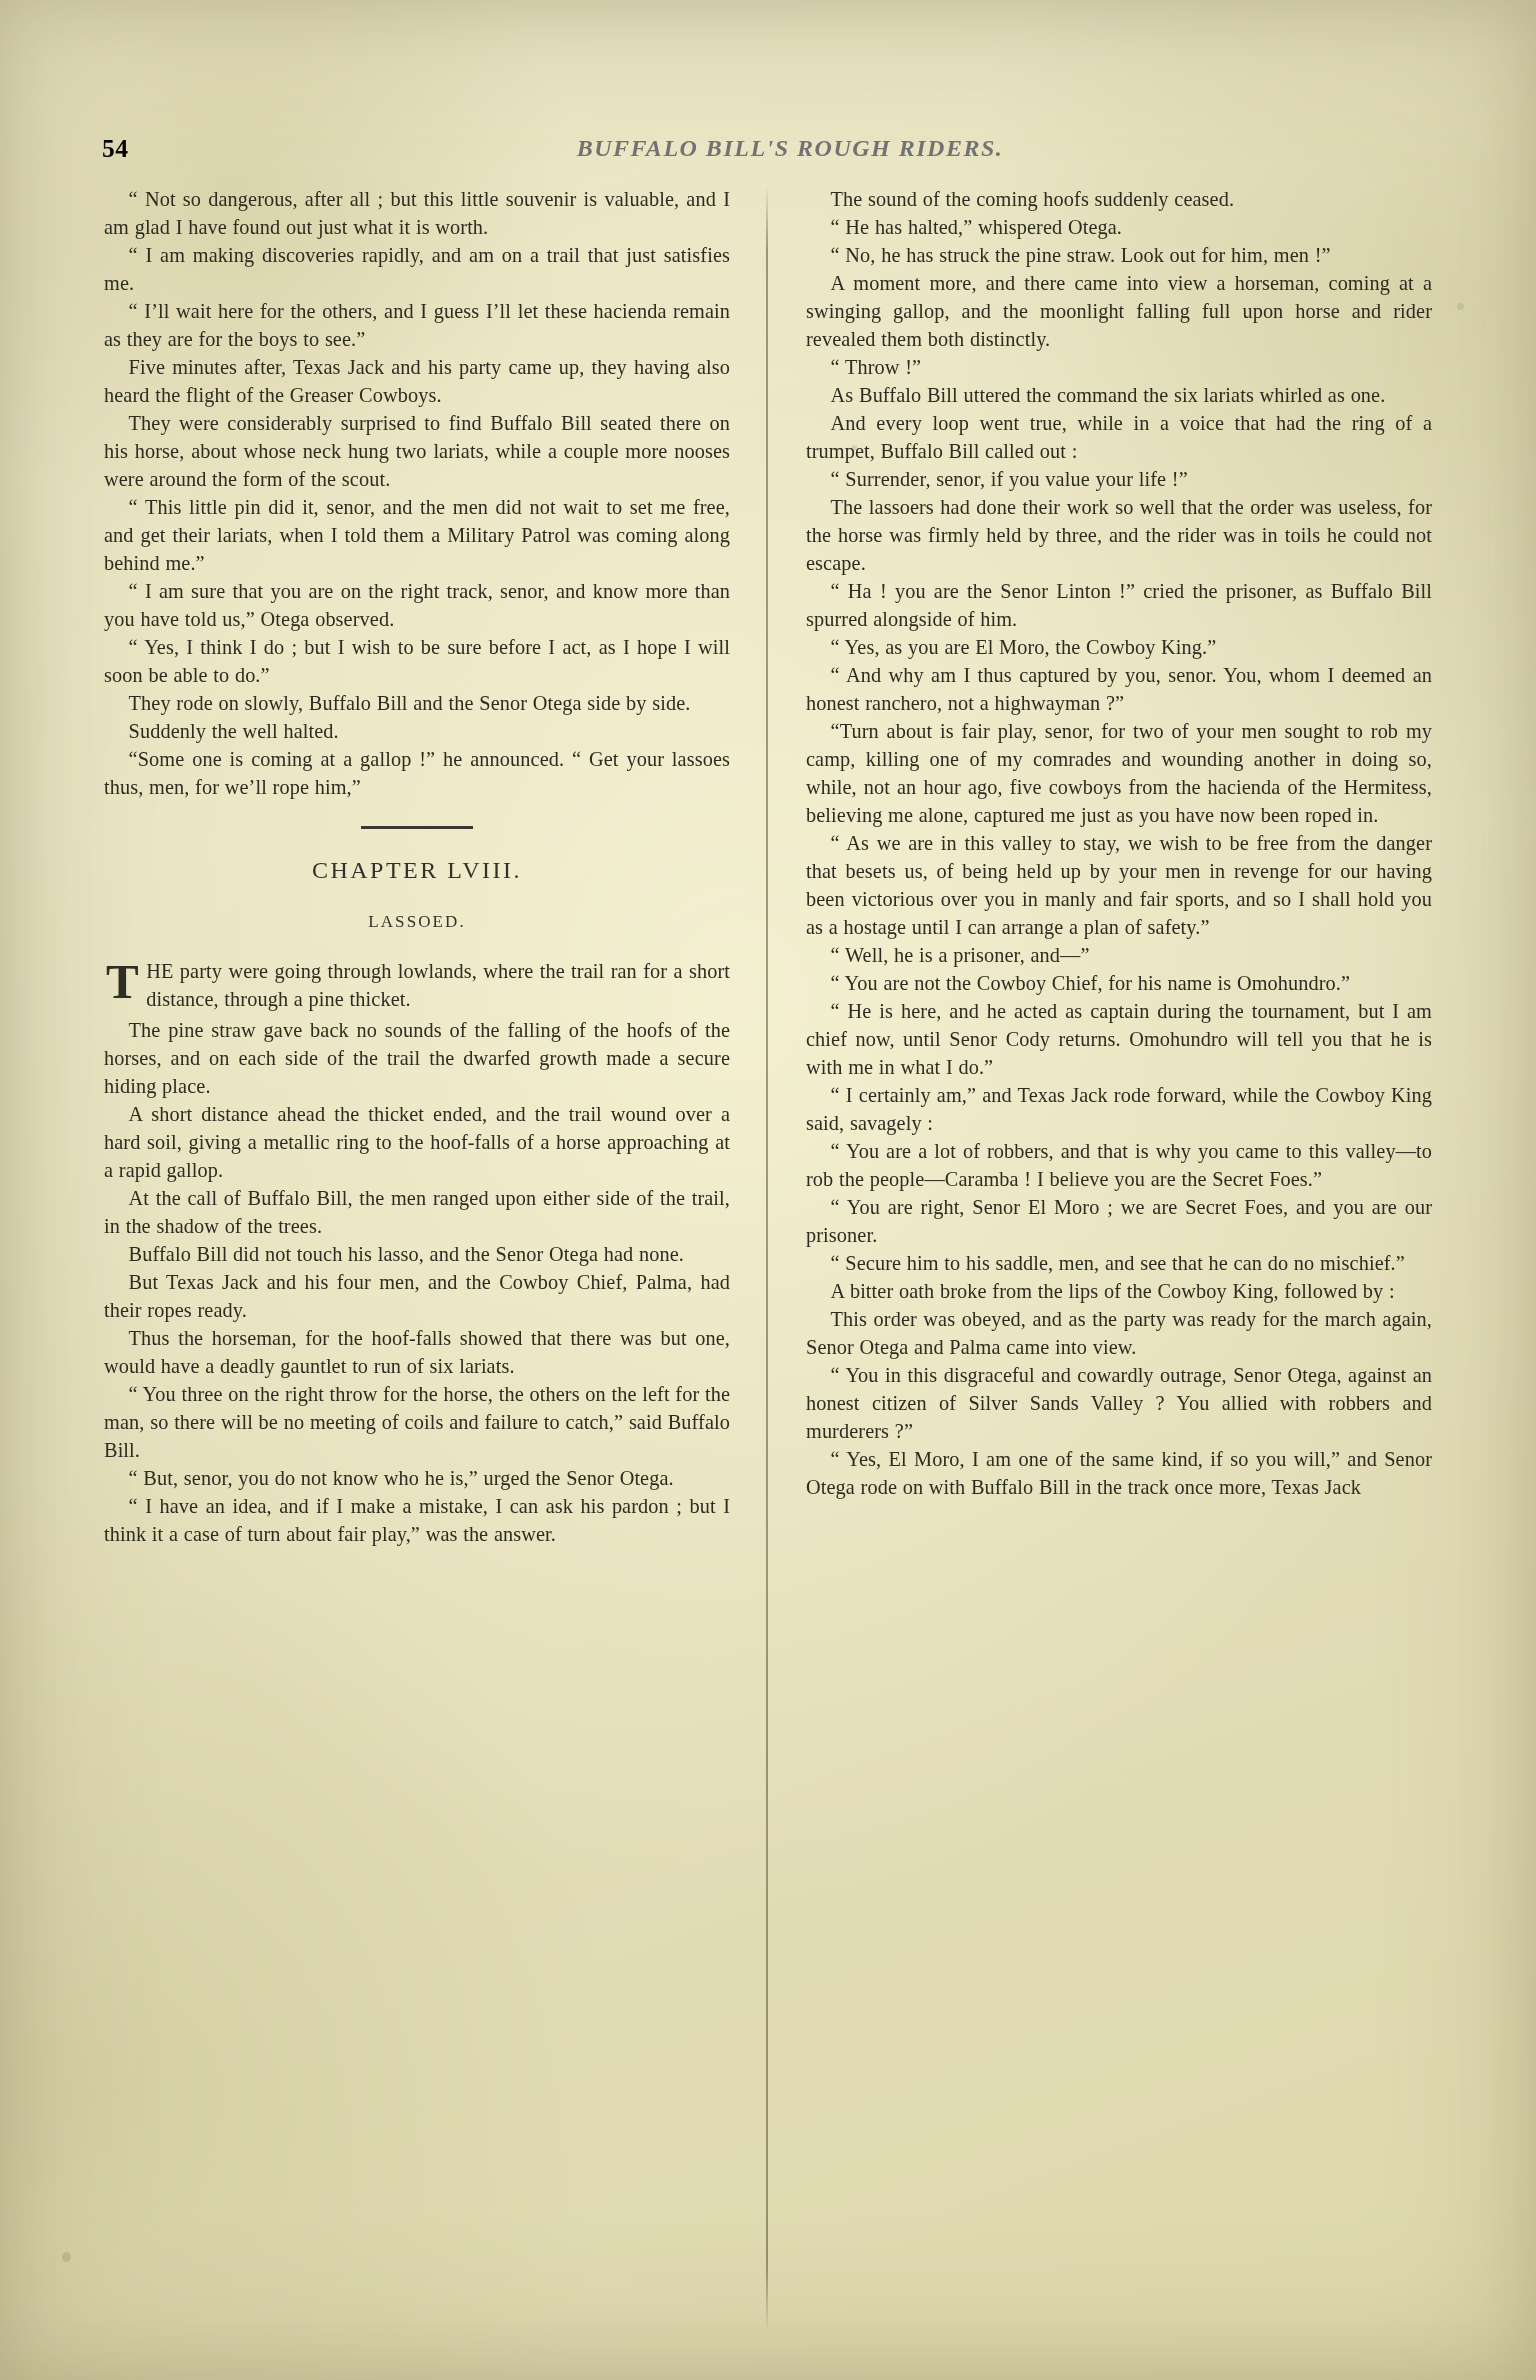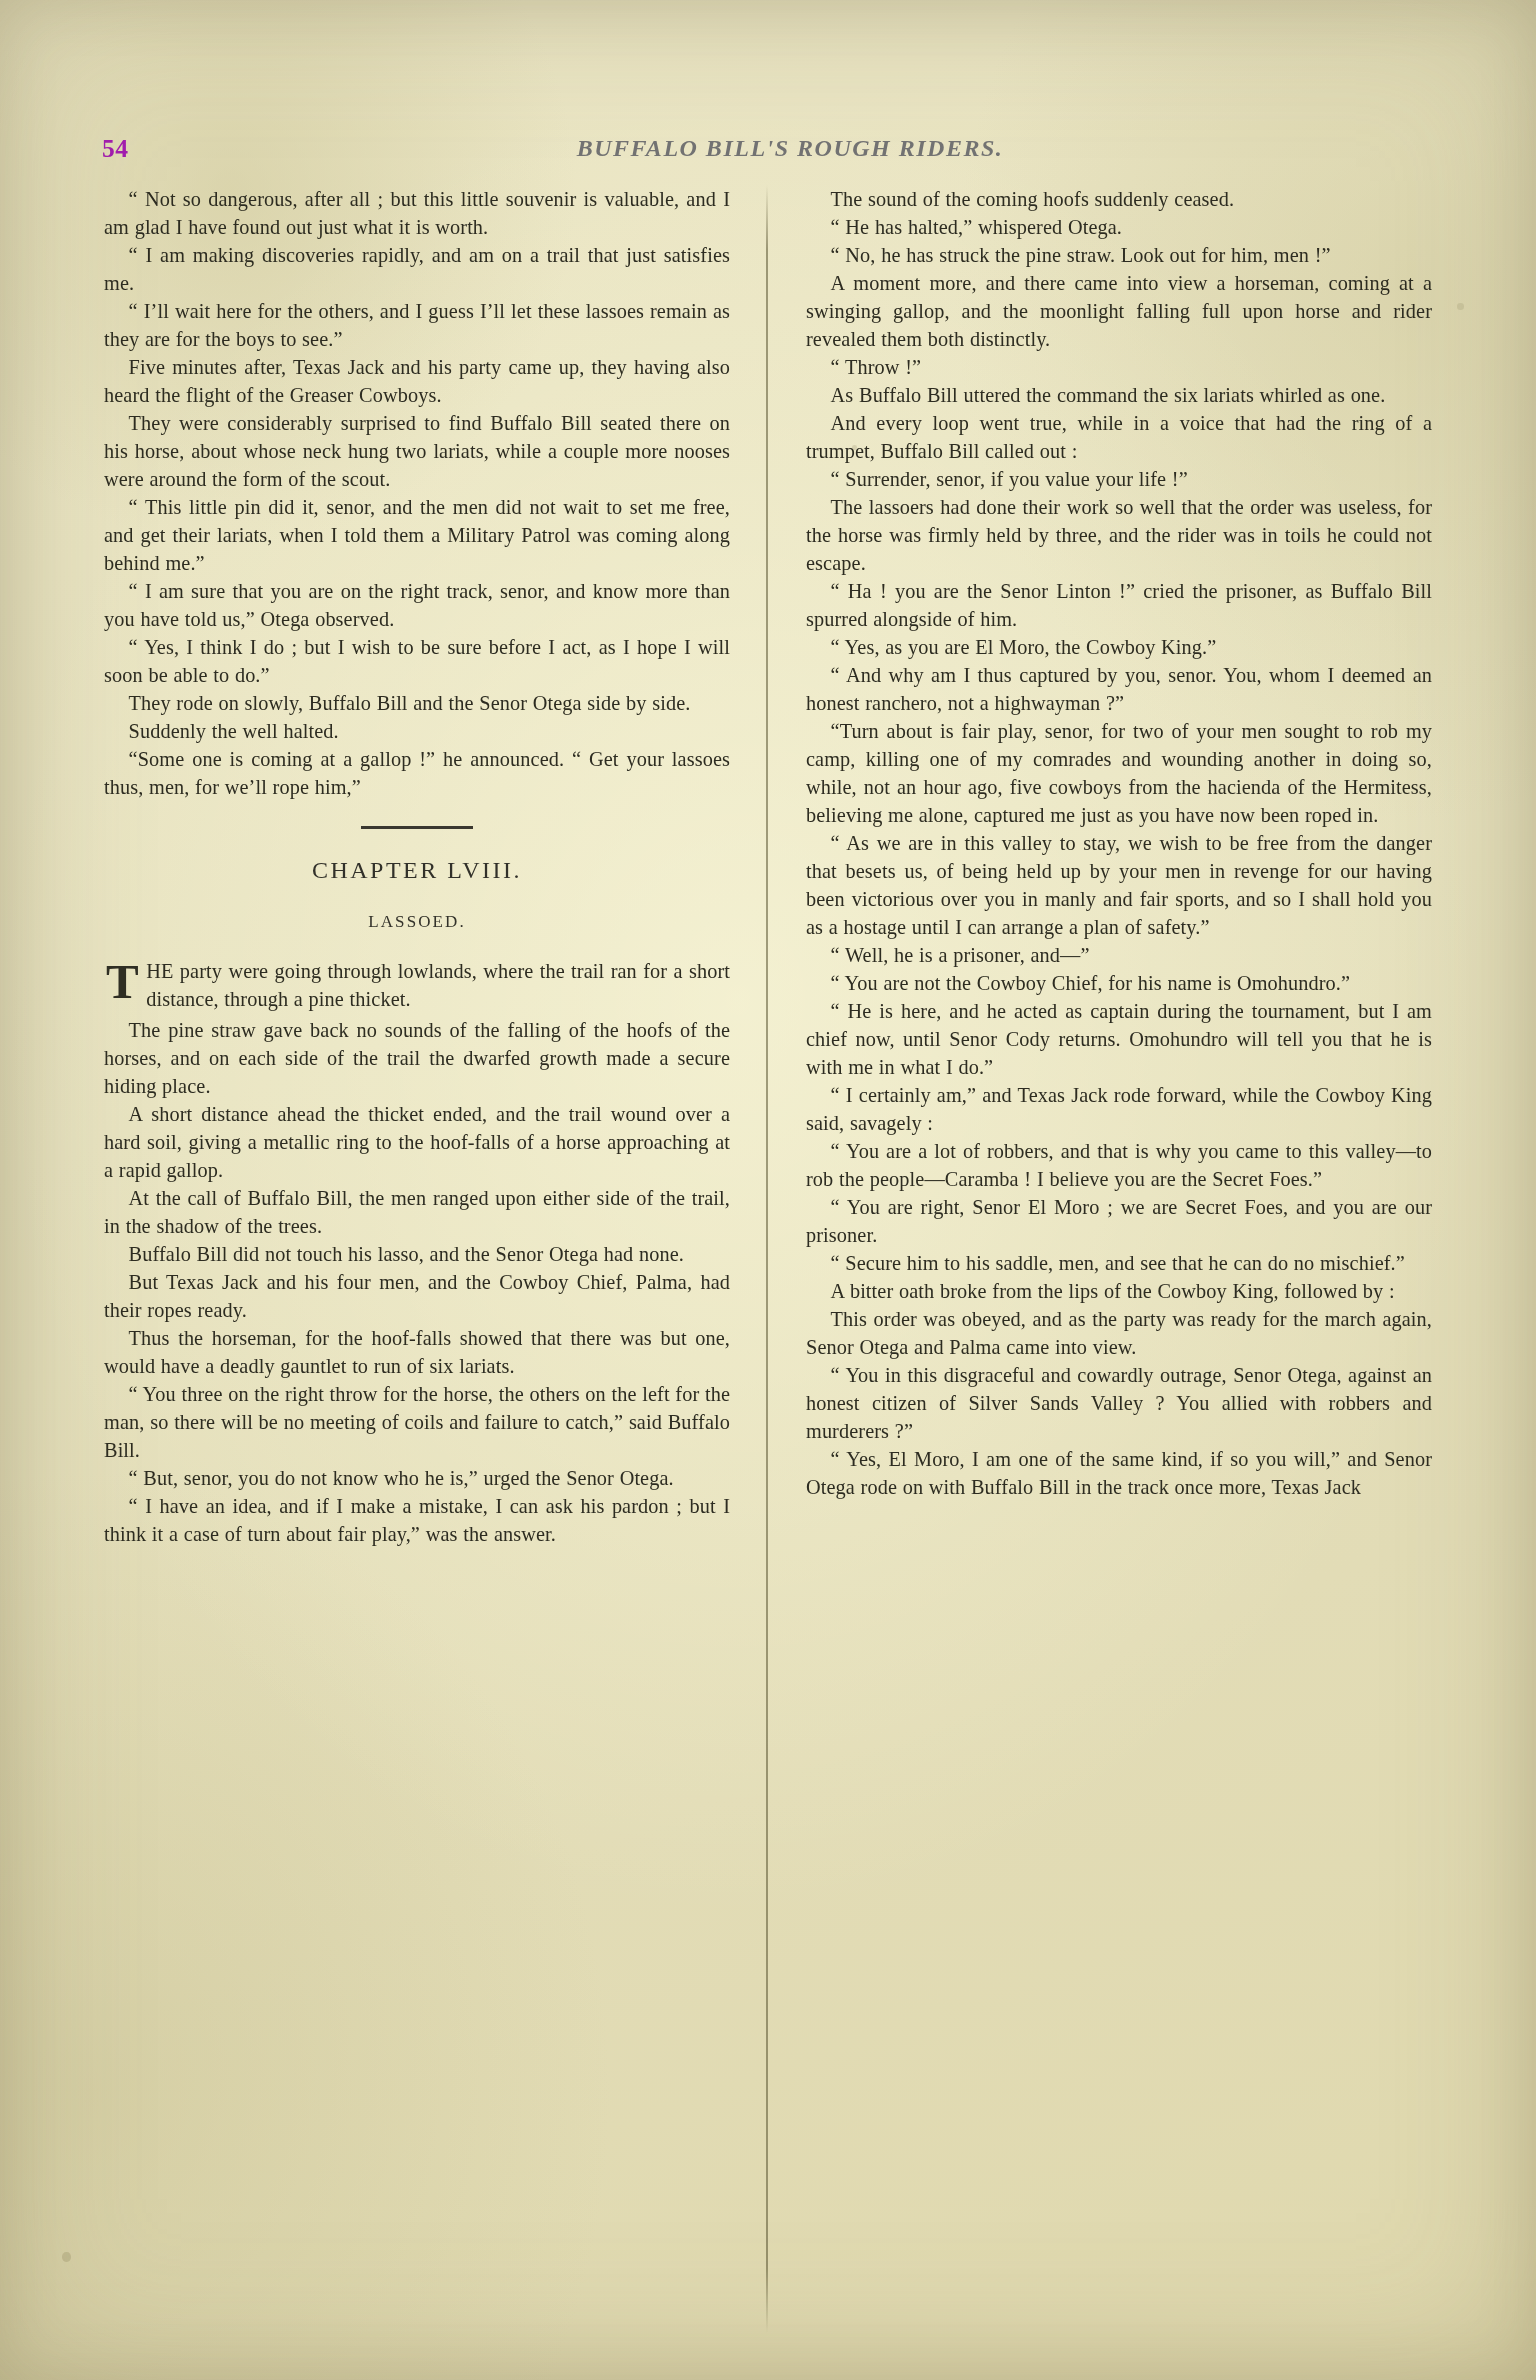--- a/index.html
+++ b/index.html
@@ -49,21 +49,21 @@
     height: 32px;
   }
   .folio {
     position: absolute;
     left: 0;
     top: 0;
     font-family: "Liberation Serif", serif;
     font-size: 25.6px;
     font-weight: bold;
     letter-spacing: 0.5px;
-    color: #a21caf;
+    color: #000000;
   }
   .runtitle {
     position: absolute;
     left: 0;
     right: 0;
     top: 0.9px;
     text-align: center;
     font-family: "Liberation Serif", serif;
     font-style: italic;
     font-weight: bold;
@@ -172,21 +172,21 @@
     <span class="folio">54</span>
     <span class="runtitle">BUFFALO BILL'S ROUGH RIDERS.</span>
   </div>
 
   <div class="cols">
     <div class="rule-v"></div>
 
     <div class="col col-left">
       <p>“ Not so dangerous, after all ; but this little souvenir is valuable, and I am glad I have found out just what it is worth.</p>
       <p>“ I am making discoveries rapidly, and am on a trail that just satisfies me.</p>
-      <p>“ I’ll wait here for the others, and I guess I’ll let these lassoes remain as they are for the boys to see.”</p>
+      <p>“ I’ll wait here for the others, and I guess I’ll let these hacienda remain as they are for the boys to see.”</p>
       <p>Five minutes after, Texas Jack and his party came up, they having also heard the flight of the Greaser Cowboys.</p>
       <p>They were considerably surprised to find Buffalo Bill seated there on his horse, about whose neck hung two lariats, while a couple more nooses were around the form of the scout.</p>
       <p>“ This little pin did it, senor, and the men did not wait to set me free, and get their lariats, when I told them a Military Patrol was coming along behind me.”</p>
       <p>“ I am sure that you are on the right track, senor, and know more than you have told us,” Otega observed.</p>
       <p>“ Yes, I think I do ; but I wish to be sure before I act, as I hope I will soon be able to do.”</p>
       <p>They rode on slowly, Buffalo Bill and the Senor Otega side by side.</p>
       <p>Suddenly the well halted.</p>
       <p>“Some one is coming at a gallop !” he announced.  “ Get your lassoes thus, men, for we’ll rope him,”</p>
 
       <div class="chapter-rule"></div>

